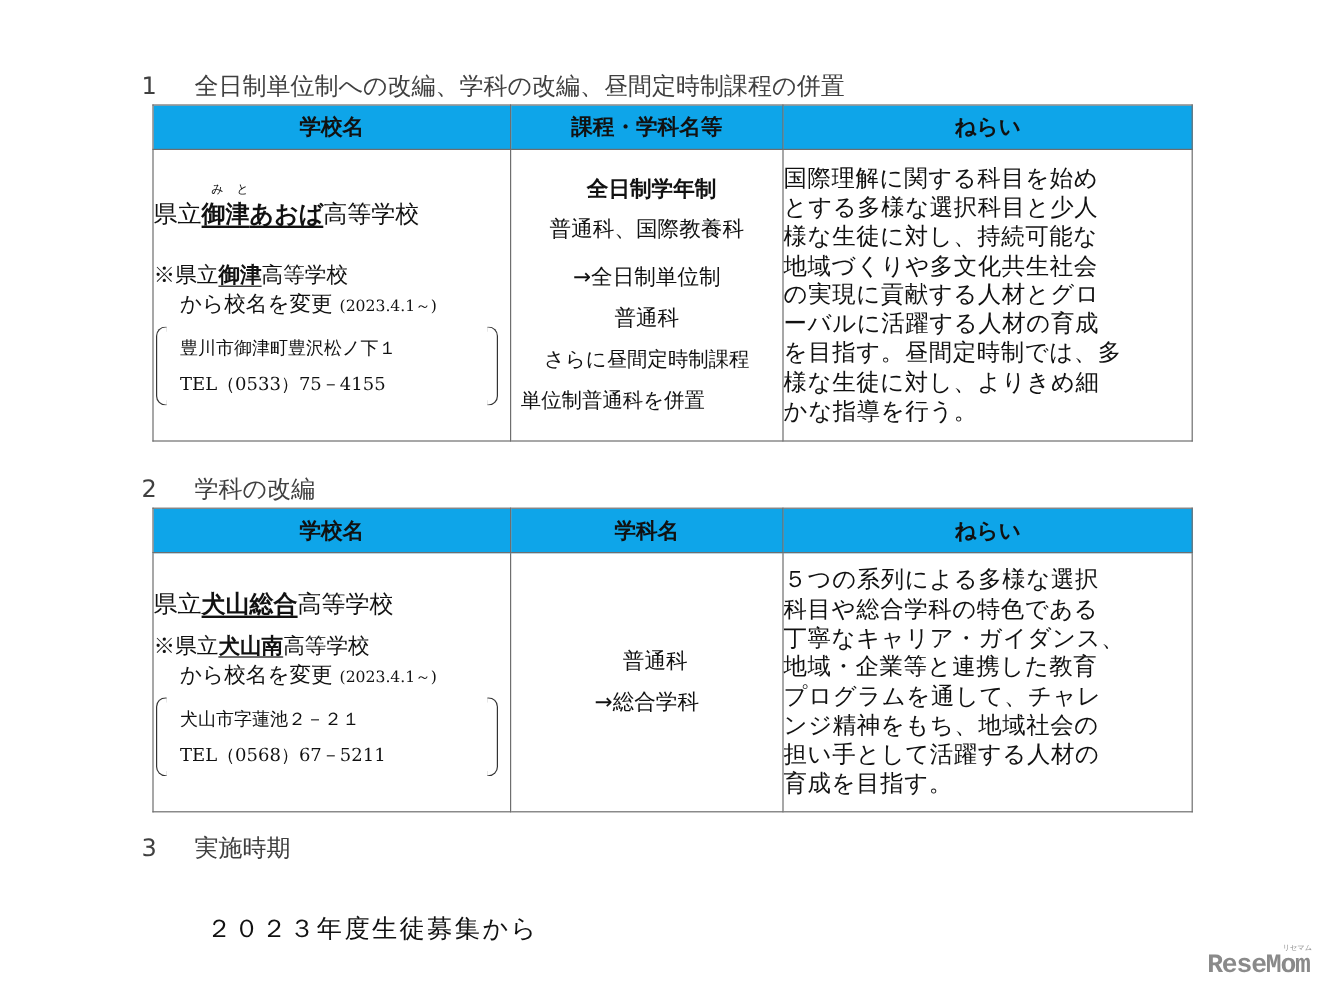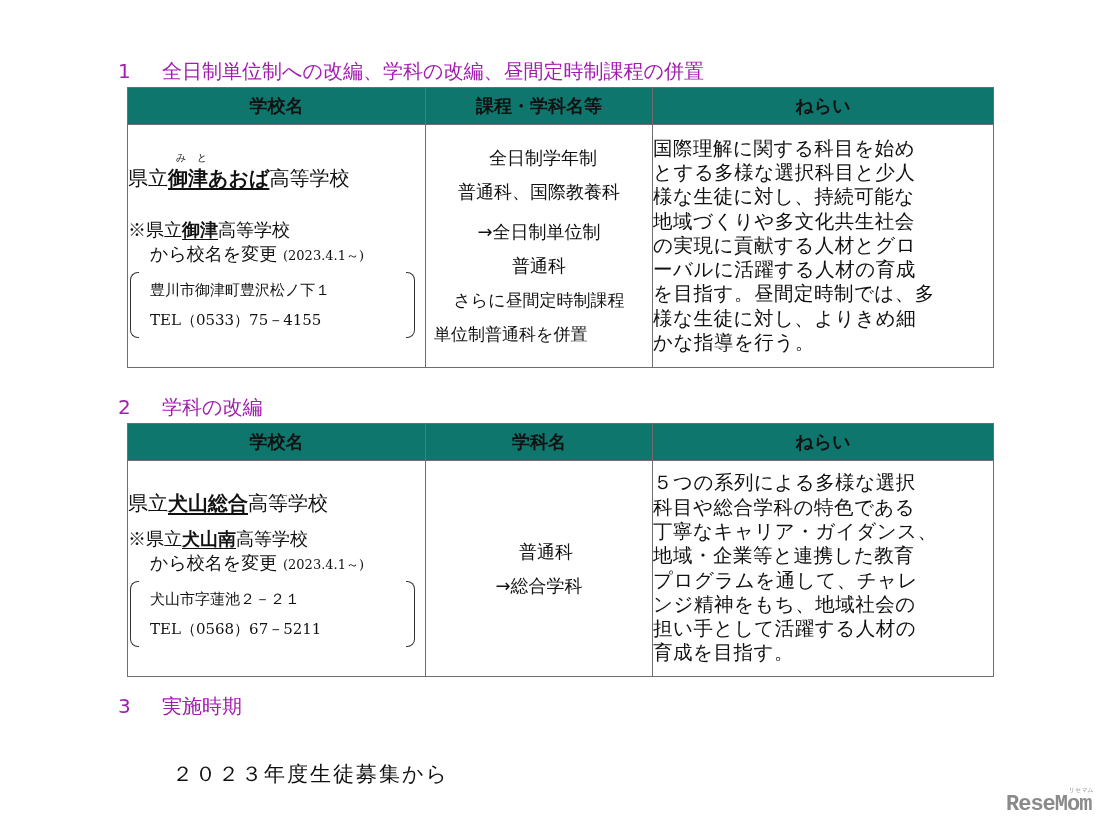--- a/index.html
+++ b/index.html
@@ -2,29 +2,29 @@
 <html><head>
 <meta charset="utf-8">
 <style>
   html, body { margin:0; padding:0; }
   body {
     width:1118px; height:823px; background:#ffffff; position:relative; overflow:hidden;
     font-family: "DejaVu Serif", "Liberation Serif", serif; color:#111;
   }
   .sec-title {
     position:absolute; left:118px; font-family:"DejaVu Sans","Liberation Sans",sans-serif;
-    font-size:20px; color:#a21caf; white-space:nowrap;
+    font-size:20px; color:#404040; white-space:nowrap;
   }
   .sec-title .num { display:inline-block; width:44px; }
   table.tbl {
     position:absolute; left:127px; width:866px; border-collapse:collapse; table-layout:fixed;
   }
   table.tbl th, table.tbl td { border:1.5px solid #6e6e6e; padding:0; vertical-align:middle; }
   table.tbl th {
-    background:#0f766e; font-family:"DejaVu Sans","Liberation Sans",sans-serif; font-weight:bold;
+    background:#0ea5e9; font-family:"DejaVu Sans","Liberation Sans",sans-serif; font-weight:bold;
     font-size:18px; height:36px; text-align:center; color:#111;
   }
   col.c1 { width:298px; } col.c2 { width:227px; } col.c3 { width:341px; }
   .school { padding-left:11px; }
   .school-name { font-size:20px; position:relative; white-space:nowrap; }
   .bold-u { font-family:"DejaVu Sans","Liberation Sans",sans-serif; font-weight:bold; text-decoration:underline; text-underline-offset:3px; }
   .ruby-wrap { position:relative; display:inline-block; }
   .ruby { position:absolute; top:-14px; font-size:10px; font-family:"DejaVu Sans",sans-serif; font-weight:normal; }
   .note { font-size:18px; white-space:nowrap; line-height:24px; }
   .note .date { font-size:13px; }
@@ -77,21 +77,21 @@
       </div>
       <div class="note" style="padding-left:22px;">
         <span>から校名を変更</span> <span class="date">(2023.4.1～)</span>
       </div>
       <div class="addr-box">
         <div>豊川市御津町豊沢松ノ下１</div>
         <div>TEL（0533）75－4155</div>
       </div>
     </td>
     <td class="course">
-      <div class="l" style="padding-left:8px;">全日制学年制</div>
+      <div class="l" style="padding-left:8px;font-weight:bold;">全日制学年制</div>
       <div class="l">普通科、国際教養科</div>
       <div class="l b" style="margin-top:6px;">→全日制単位制</div>
       <div class="l b">普通科</div>
       <div class="l" style="font-size:17px;"><span>さらに</span><span class="b">昼間定時制課程</span></div>
       <div class="l b" style="font-size:17px; text-align:left; padding-left:8px;">単位制普通科を併置</div>
     </td>
     <td class="aim">
       <div>国際理解に関する科目を始め</div>
       <div>とする多様な選択科目と少人</div>
       <div>様な生徒に対し、持続可能な</div>

